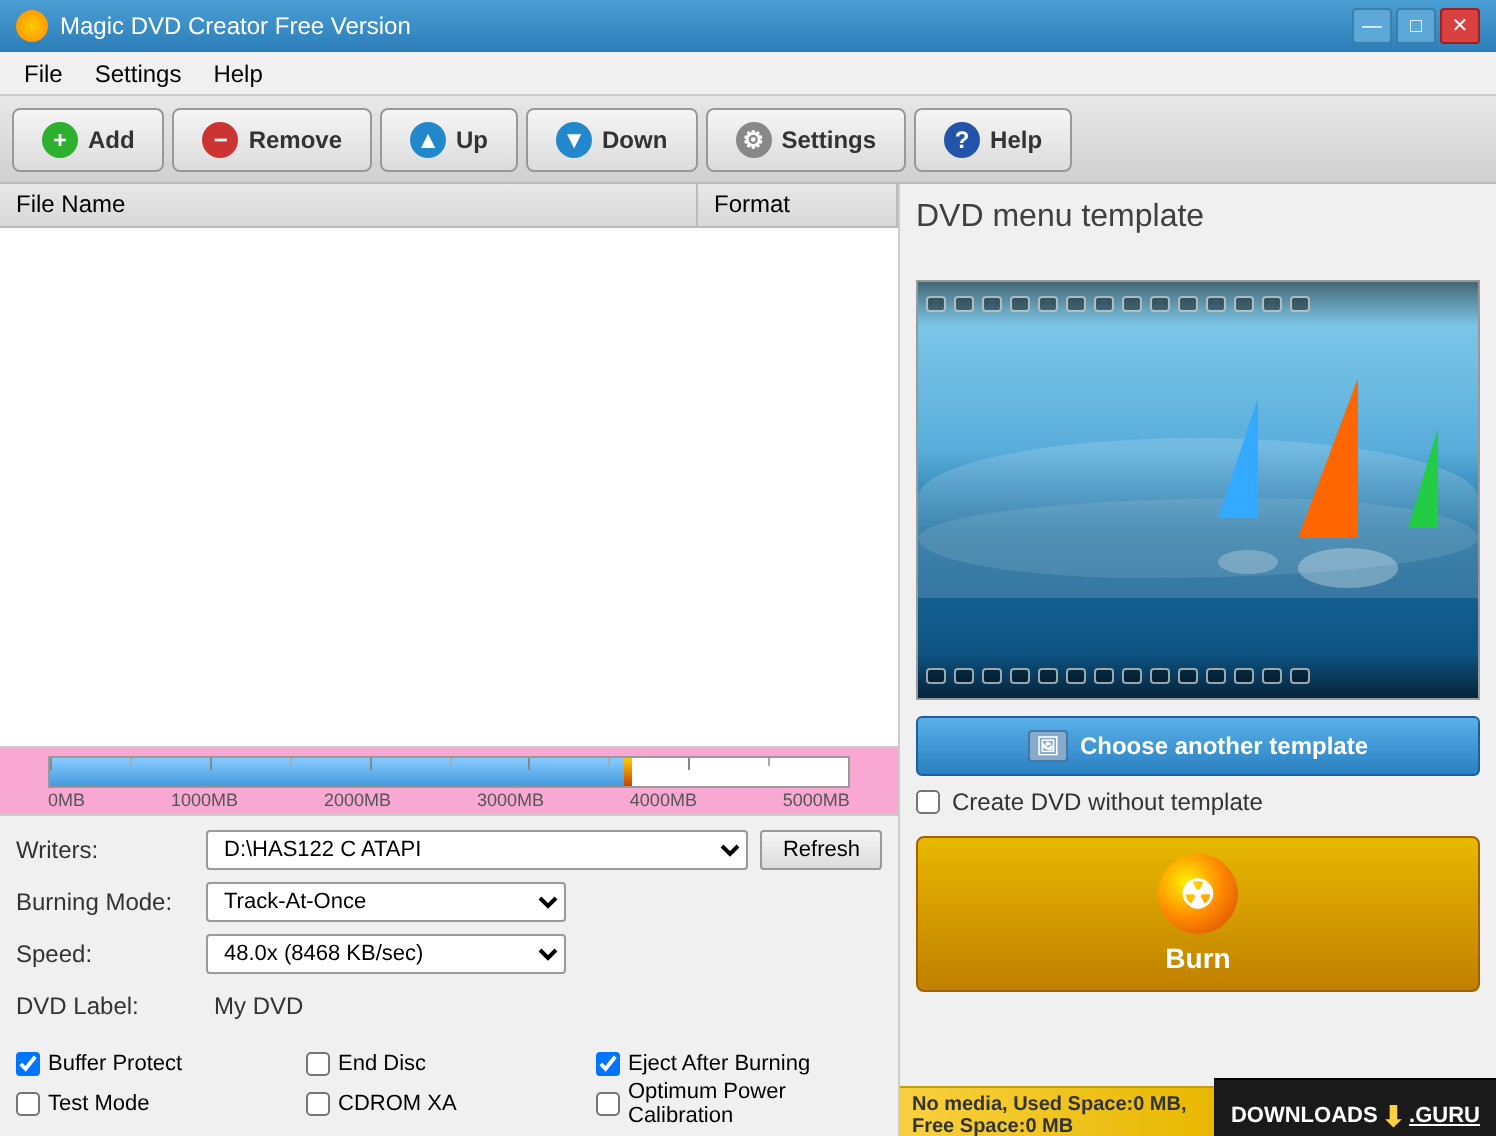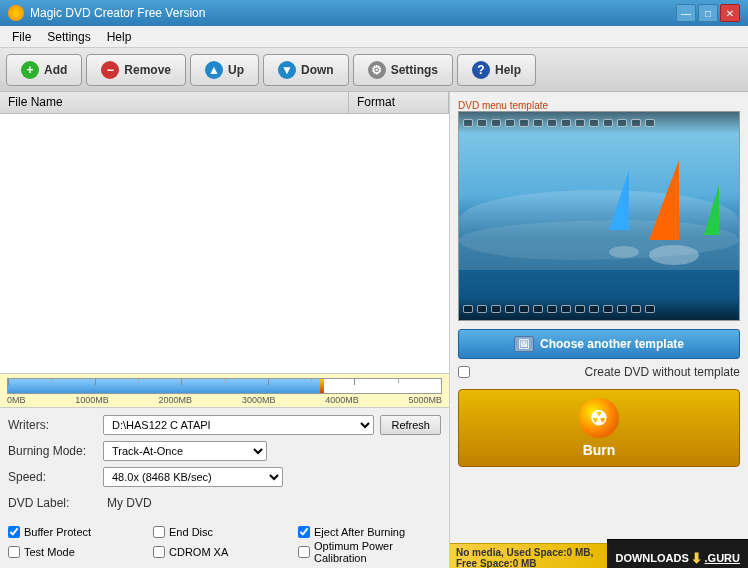--- a/index.html
+++ b/index.html
@@ -148,23 +148,23 @@
     }
     .col-filename { flex: 1; }
     .col-format { width: 100px; }
     .file-list-content {
       height: calc(100% - 22px);
       background: white;
     }
 
     
     .progress-area {
-      background: #fef9c3;
+      background: #f9a8d4;
       border-bottom: 1px solid #ccc;
-      padding: 4px 7px 2px;
+      padding: 4px 24px 2px;
     }
     .progress-track {
       height: 16px;
       background: white;
       border: 1px solid #999;
       position: relative;
       overflow: hidden;
     }
     .progress-ticks {
       display: flex;
@@ -264,23 +264,23 @@
 
     
     .right-panel {
       flex: 1;
       display: flex;
       flex-direction: column;
       padding: 8px;
       background: #f0f0f0;
     }
     .template-title {
-      font-size: 10px;
-      color: #c2410c;
-      margin-bottom: 0;
+      font-size: 16px;
+      color: #404040;
+      margin-bottom: 22px;
     }
     .dvd-preview {
       width: 100%;
       height: 210px;
       border: 1px solid #999;
       overflow: hidden;
       position: relative;
       background: #1a5a8a;
     }
     
@@ -399,21 +399,20 @@
       justify-content: center;
     }
 
     .no-template-row {
       display: flex;
       align-items: center;
       gap: 6px;
       margin-top: 6px;
       font-size: 12px;
       color: #333;
-      justify-content: space-between;
     }
 
     .burn-btn {
       display: flex;
       flex-direction: column;
       align-items: center;
       justify-content: center;
       width: 100%;
       padding: 8px;
       margin-top: 10px;
@@ -534,21 +533,21 @@
           <select class="dropdown">
             <option>D:\HAS122  C   ATAPI</option>
           </select>
           <button class="refresh-btn">Refresh</button>
         </div>
       </div>
 
       <div class="setting-row">
         <span class="setting-label">Burning Mode:</span>
         <div class="setting-control">
-          <select class="dropdown" style="width:164px;">
+          <select class="dropdown" style="width:180px;">
             <option>Track-At-Once</option>
           </select>
         </div>
       </div>
 
       <div class="setting-row">
         <span class="setting-label">Speed:</span>
         <div class="setting-control">
           <select class="dropdown" style="width:180px;">
             <option>48.0x (8468 KB/sec)</option>

